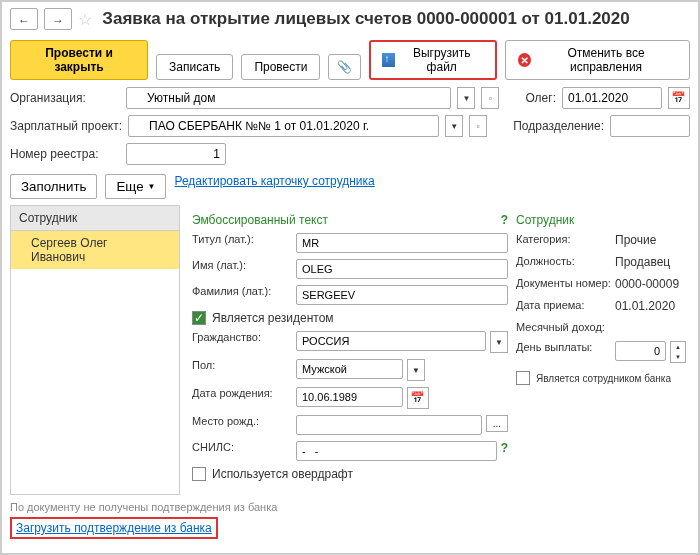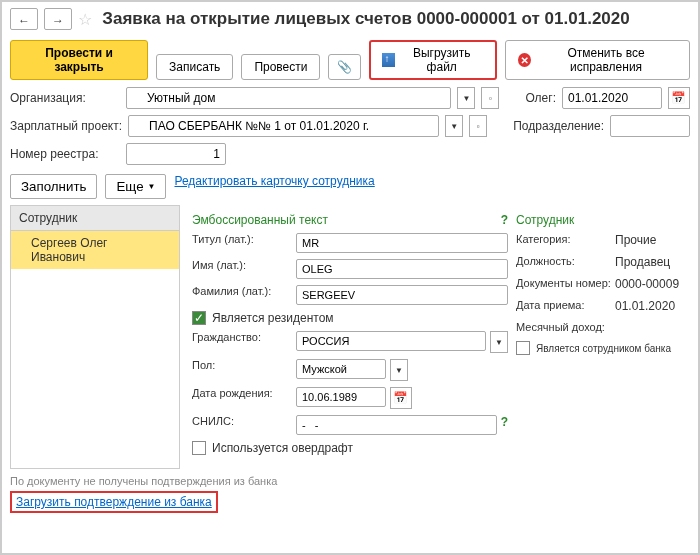--- a/index.html
+++ b/index.html
@@ -45,21 +45,21 @@
     
     .tab-content { display: flex; padding: 8px 4px; gap: 8px; }
     .col-left { flex: 1; }
     .col-right { width: 170px; }
     .section-title { color: #2a8a2a; font-size: 12px; margin-bottom: 6px; display: flex; justify-content: space-between; align-items: flex-start; }
     .help-icon { color: #2a8a2a; font-weight: bold; cursor: pointer; }
     
     .field-row { display: flex; align-items: flex-start; margin-bottom: 6px; gap: 4px; }
     .field-label { width: 100px; font-size: 11px; }
     .field-input { border: 1px solid #aaa; padding: 3px 5px; font-size: 11px; border-radius: 2px; flex: 1; }
-    .field-input.sm { width: 90px; flex: none; }
+    .field-input.sm { width: 107px; flex: none; }
     .checkbox-row { display: flex; align-items: center; gap: 6px; margin-bottom: 6px; margin-left: 0; }
     .checkbox { width: 14px; height: 14px; border: 1px solid #888; display: flex; align-items: center; justify-content: center; cursor: pointer; }
     .checkbox.checked { background: #3a8a3a; color: #fff; }
     
     .col-right .field-row { margin-bottom: 8px; }
     .col-right .field-label { width: 95px; font-size: 11px; }
     .spinner-btns { display: flex; flex-direction: column; border: 1px solid #aaa; }
     .spinner-btn { width: 14px; height: 10px; font-size: 6px; display: flex; align-items: center; justify-content: center; cursor: pointer; background: #fff; }
     .more-dots { border: 1px solid #aaa; padding: 2px 6px; cursor: pointer; font-size: 10px; }
     
@@ -170,20 +170,25 @@
           <div class="dd-btn">▼</div>
         </div>
         <div class="field-row">
           <span class="field-label">Дата рождения:</span>
           <input class="field-input sm" value="10.06.1989" style="">
           <div class="cal-btn">
               <span>📅</span>
             </div>
         </div>
         <div class="field-row">
+          <span class="field-label">Место рожд.:</span>
+          <input class="field-input" value="" style="">
+          <span class="more-dots">...</span>
+        </div>
+        <div class="field-row">
           <span class="field-label">СНИЛС:</span>
           <input class="field-input" value="-   -" style="">
           <span class="help-icon">?</span>
         </div>
         <div class="checkbox-row">
           <div class="checkbox"></div>
           <span>Используется овердрафт</span>
         </div>
       </div>
 
@@ -203,20 +208,28 @@
           <span class="field-label">Документы номер:</span>
           <span>0000-00009</span>
         </div>
         <div class="field-row">
           <span class="field-label">Дата приема:</span>
           <span>01.01.2020</span>
         </div>
         <div class="field-row">
           <span class="field-label">Месячный доход:</span>
           <span></span>
+        </div>
+        <div class="field-row">
+          <span class="field-label">День выплаты:</span>
+          <input class="field-input" style="width: 40px; text-align: right;" value="0">
+          <div class="spinner-btns">
+            <div class="spinner-btn">▲</div>
+            <div class="spinner-btn">▼</div>
+          </div>
         </div>
         <div class="checkbox-row">
           <div class="checkbox"></div>
           <span style="font-size:10px">Является сотрудником банка</span>
         </div>
       </div>
     </div>
   </div>
 </div>
 

